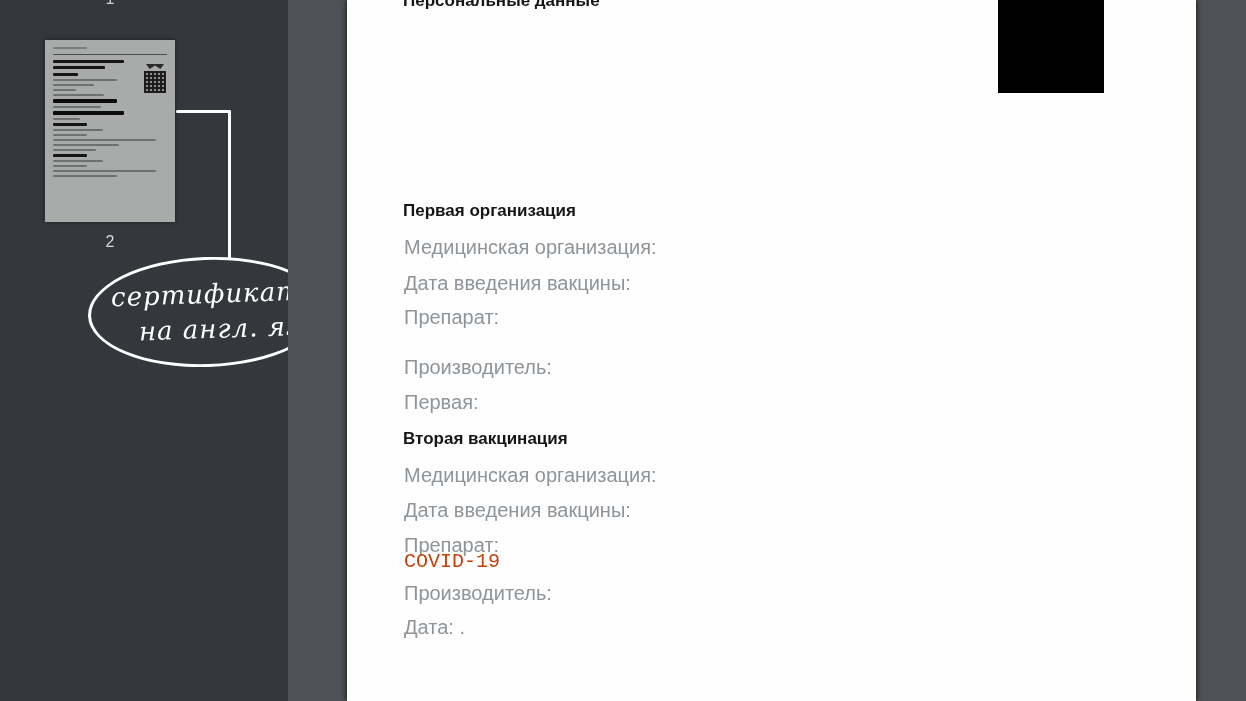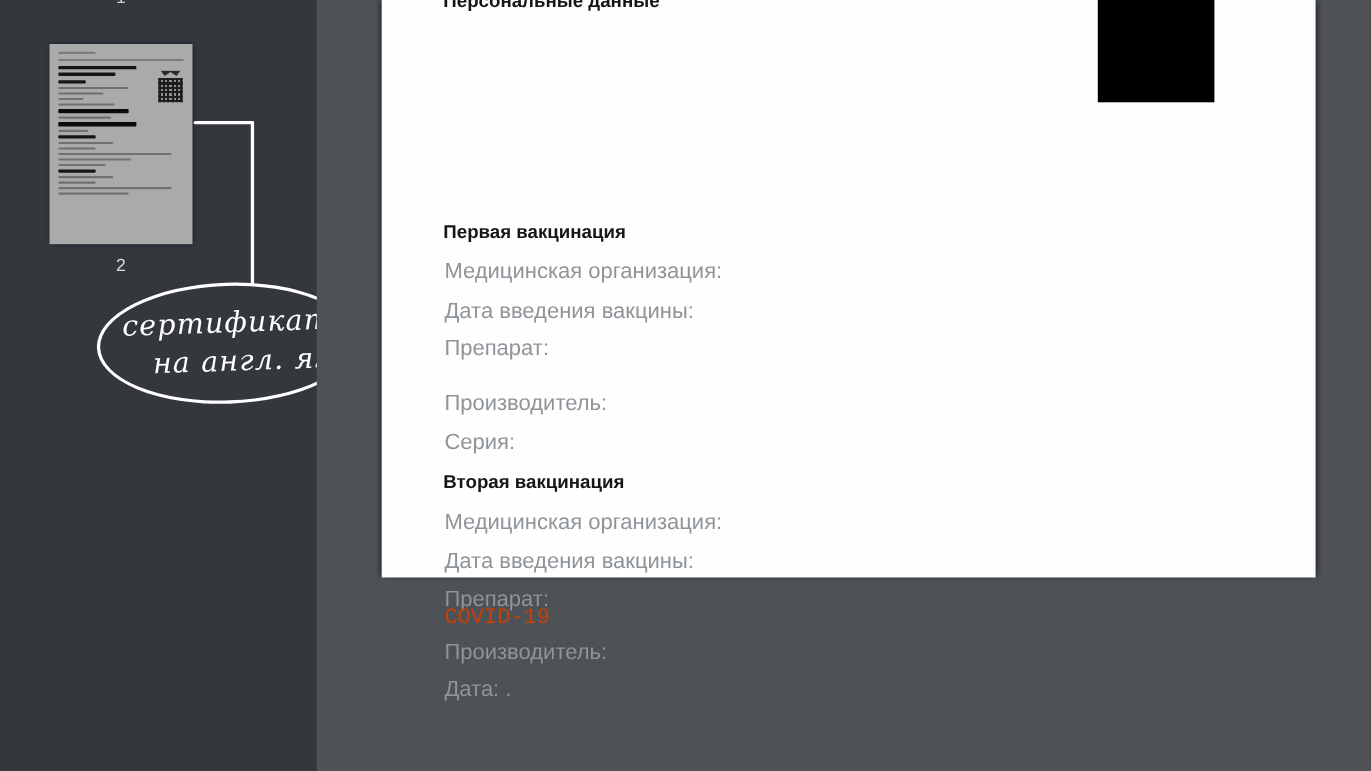--- a/index.html
+++ b/index.html
@@ -36,21 +36,21 @@
   .ellipse{position:absolute;left:88px;top:257px;width:238px;height:110px;
            border:3px solid #fff;border-radius:50%;transform:rotate(-2deg);
            box-sizing:border-box;display:flex;flex-direction:column;
            justify-content:center;align-items:center;}
   .ellipse .hand{font-family:"DejaVu Serif",serif;font-style:italic;
                  color:#fff;font-size:26px;line-height:35px;letter-spacing:1px;}
   .ellipse .hand2{padding-left:34px;}
 
   
   .viewer{position:absolute;left:288px;top:0;width:958px;height:701px;background:#4e5156;}
-  .page{position:absolute;left:59px;top:0;width:849px;height:525px;background:#fefefe;
+  .page{position:absolute;left:59px;top:0;width:849px;height:701px;background:#fefefe;
         box-shadow:-3px 0 4px -1px rgba(0,0,0,.45),3px 0 4px -1px rgba(0,0,0,.45);}
   .h{position:absolute;left:56px;font-weight:bold;font-size:17px;color:#161616;white-space:nowrap;}
   .f{position:absolute;left:57px;font-size:20px;color:#8f9499;white-space:nowrap;}
   .v{position:absolute;left:57px;font-size:20px;color:#c2410c;white-space:nowrap;font-family:Liberation Mono, monospace;}
   .redacted{position:absolute;left:651px;top:0;width:106px;height:93px;background:#000;}
 </style>
 </head>
 <body>
 
 <div class="root">
@@ -100,26 +100,26 @@
   </div>
 
   <div class="viewer">
     <div class="page">
 
       <div class="h" style="top:-9px">Персональные данные</div>
 
       <div class="redacted"></div>
 
 
-      <div class="h" style="top:201px">Первая вакцинация</div>
+      <div class="h" style="top:201px">Первая организация</div>
       <div class="f" style="top:236px">Медицинская организация:</div>
       <div class="f" style="top:272px">Дата введения вакцины:</div>
       <div class="f" style="top:306px">Препарат:</div>
       <div class="f" style="top:356px">Производитель:</div>
-      <div class="f" style="top:391px">Серия:</div>
+      <div class="f" style="top:391px">Первая:</div>
 
       <div class="h" style="top:429px">Вторая вакцинация</div>
       <div class="f" style="top:464px">Медицинская организация:</div>
       <div class="f" style="top:499px">Дата введения вакцины:</div>
       <div class="f" style="top:534px">Препарат:</div>
       <div class="v" style="top:550px">COVID-19</div>
       <div class="f" style="top:582px">Производитель:</div>
       <div class="f" style="top:616px">Дата: .</div>
     </div>
   </div>

